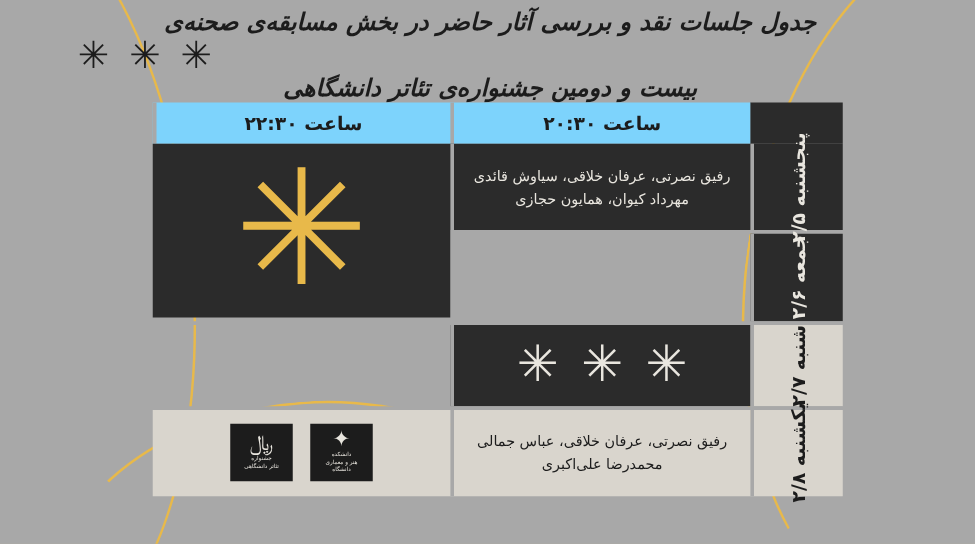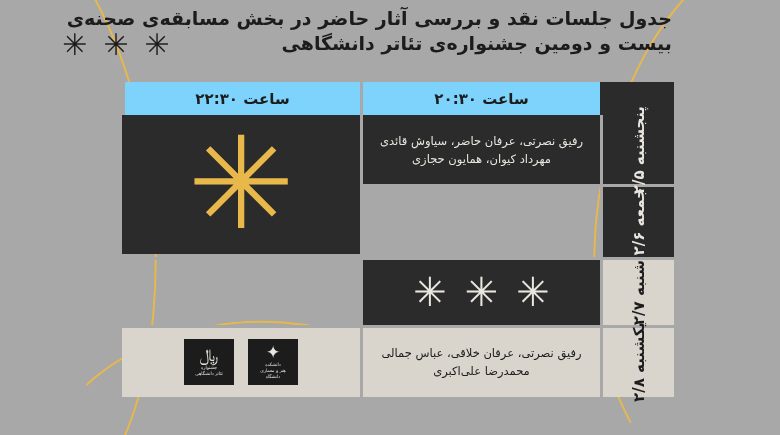--- a/index.html
+++ b/index.html
@@ -46,35 +46,38 @@
     border-color: #e8b94a transparent transparent transparent;
     transform: rotate(-4deg);
   }
 
   
   .title-block {
     position: absolute;
     top: 6px;
     right: 108px;
     width: 560px;
+    text-align: center;
     color: #1c1c1c;
     direction: rtl;
+    font-style: italic;
   }
   .title-line1 {
     font-size: 19px;
     font-weight: bold;
     letter-spacing: 0px;
     line-height: 24px;
     white-space: nowrap;
   }
   .title-line2 {
     font-size: 19px;
     font-weight: bold;
     line-height: 26px;
     white-space: nowrap;
+    margin-top: 28px;
   }
   .title-asterisks {
     position: absolute;
     top: 30px;
     left: 62px;
     display: flex;
     gap: 16px;
     color: #1c1c1c;
     font-size: 30px;
     line-height: 1;
@@ -230,21 +233,21 @@
     </div>
 
     <div class="row">
       <div class="right-col-wrap">
         <div class="row body-row">
           <div class="cell dark c-day gap-l">
             <span class="day-label">پنجشنبه ۲/۵</span>
           </div>
           <div class="cell dark c-2030 names gap-l">
             <div>
-              <div>رفیق نصرتی، عرفان حاضر، سیاوش قائدی</div>
+              <div>رفیق نصرتی، عرفان خلاقی، سیاوش قائدی</div>
               <div>مهرداد کیوان، همایون حجازی</div>
             </div>
           </div>
         </div>
         <div class="row body-row gap-t">
           <div class="cell dark c-day gap-l">
             <span class="day-label">جمعه ۲/۶</span>
           </div>
         </div>
       </div>

